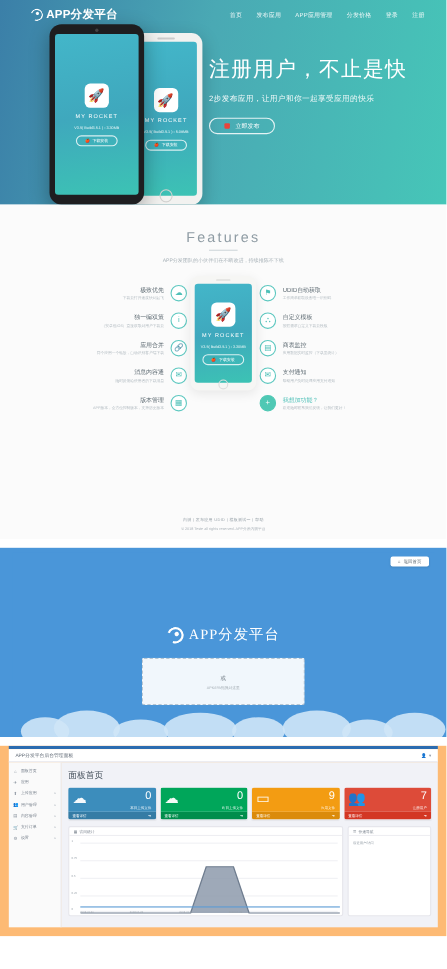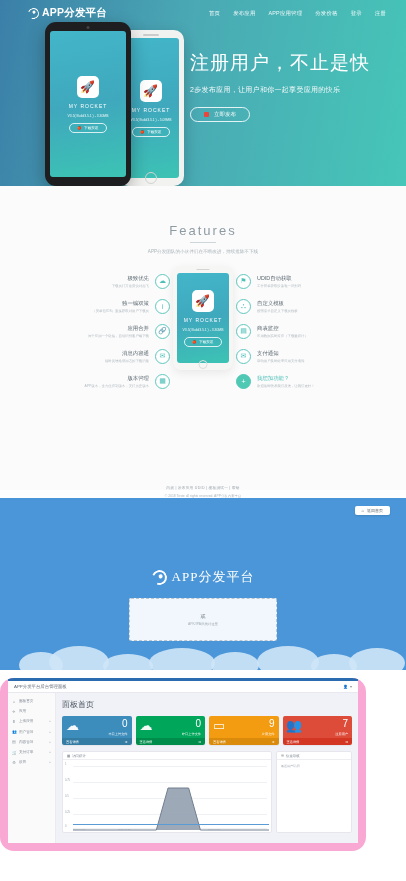--- a/index.html
+++ b/index.html
@@ -65,21 +65,21 @@
     align-items: center; justify-content: center; gap: 5px; overflow: hidden;
   }
   .app-icon { width: 22px; height: 22px; background: #fff; border-radius: 5px; display: flex; align-items: center; justify-content: center; }
   .rocket { font-size: 12px; line-height: 1; }
   .app-name { color: #fff; font-size: 5px; letter-spacing: 1px; }
   .app-ver { color: rgba(255,255,255,.9); font-size: 3.4px; }
   .dl-btn { border: 1px solid rgba(255,255,255,.8); border-radius: 7px; padding: 2px 8px; color: #fff; font-size: 3.6px; display: flex; align-items: center; gap: 2px; }
 
   
   .features { position: relative; width: 406px; height: 304px; background: #fbfbfb; }
-  .feat-head { text-align: center; padding-top: 37px; }
+  .feat-head { text-align: center; padding-top: 22px; }
   .feat-title { font-size: 13px; color: #8e9ba3; letter-spacing: 2px; font-weight: normal; }
   .feat-underline { width: 26px; height: 1px; background: #cfd6da; margin: 4px auto 0; }
   .feat-sub { font-size: 4.6px; color: #a9b3b9; margin-top: 6px; }
 
   .feat-cols { position: relative; margin-top: 16px; height: 120px; }
   .col { position: absolute; top: 0; width: 112px; }
   .col-left { left: 58px; text-align: right; }
   .col-right { left: 236px; text-align: left; }
   .fitem { display: flex; align-items: center; gap: 6px; height: 22px; margin-bottom: 3px; }
   .col-left .fitem { justify-content: flex-end; }
@@ -132,21 +132,21 @@
     border: 1.5px dashed #b8c6d2; border-radius: 2px;
     display: flex; flex-direction: column; align-items: center; justify-content: center; gap: 3px;
   }
   .dz-title { font-size: 5px; color: #6d7880; }
   .dz-sub { font-size: 3.4px; color: #a8b1b8; }
   .clouds { position: absolute; left: 0; right: 0; bottom: 0; height: 24px; }
   .cloud { position: absolute; bottom: -8px; background: #cfe6f7; border-radius: 50%; opacity: .9; }
 
   
   .admin-gap { height: 8px; background: #ffffff; }
-  .admin { position: relative; width: 366px; height: 173px; background: #f9a8d4; overflow: hidden; border-radius: 14px; }
+  .admin { position: relative; width: 406px; height: 173px; background: #fdba74; overflow: hidden; }
   .admin-topline { height: 3px; background: #2b6cb0; margin: 0 8px; }
   .admin-head {
     height: 12px; background: #fff; margin: 0 8px; display: flex; align-items: center;
     padding: 0 6px; border-bottom: 1px solid #e8e8ee;
   }
   .admin-brand { font-size: 4.4px; color: #5b6571; }
   .admin-user { margin-left: auto; font-size: 4px; color: #8b93a0; display: flex; align-items: center; gap: 2px; }
   .admin-body { display: flex; margin: 0 8px; height: 150px; }
   .a-side { width: 48px; background: #fafafa; border-right: 1px solid #eaeaef; padding-top: 3px; }
   .a-item { display: flex; align-items: center; gap: 3px; padding: 2.6px 4px; font-size: 3.6px; color: #7d8691; }

